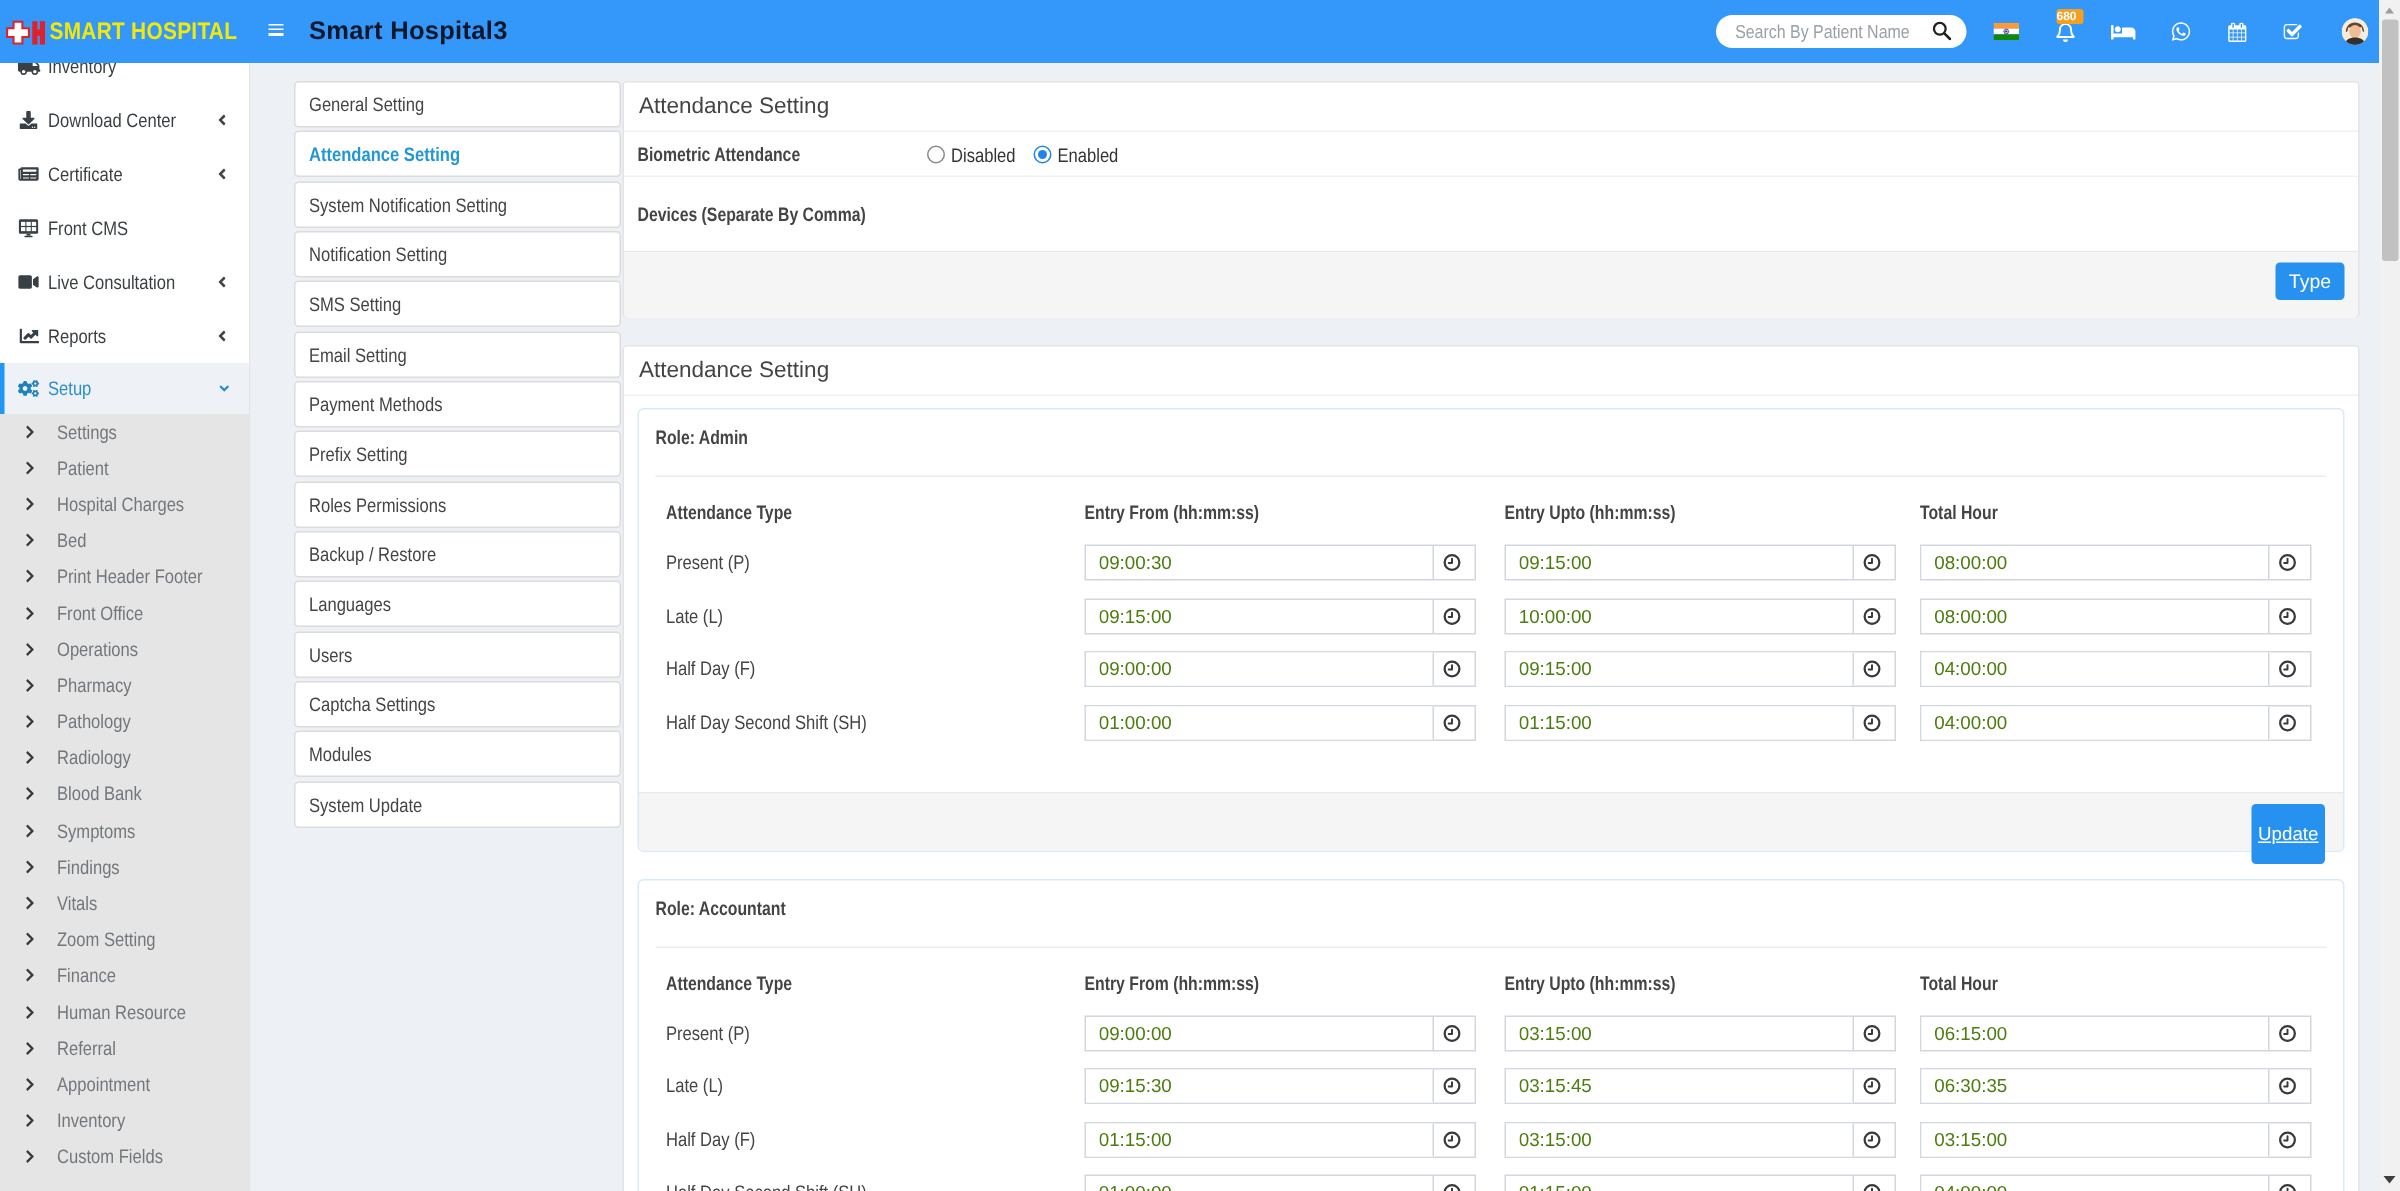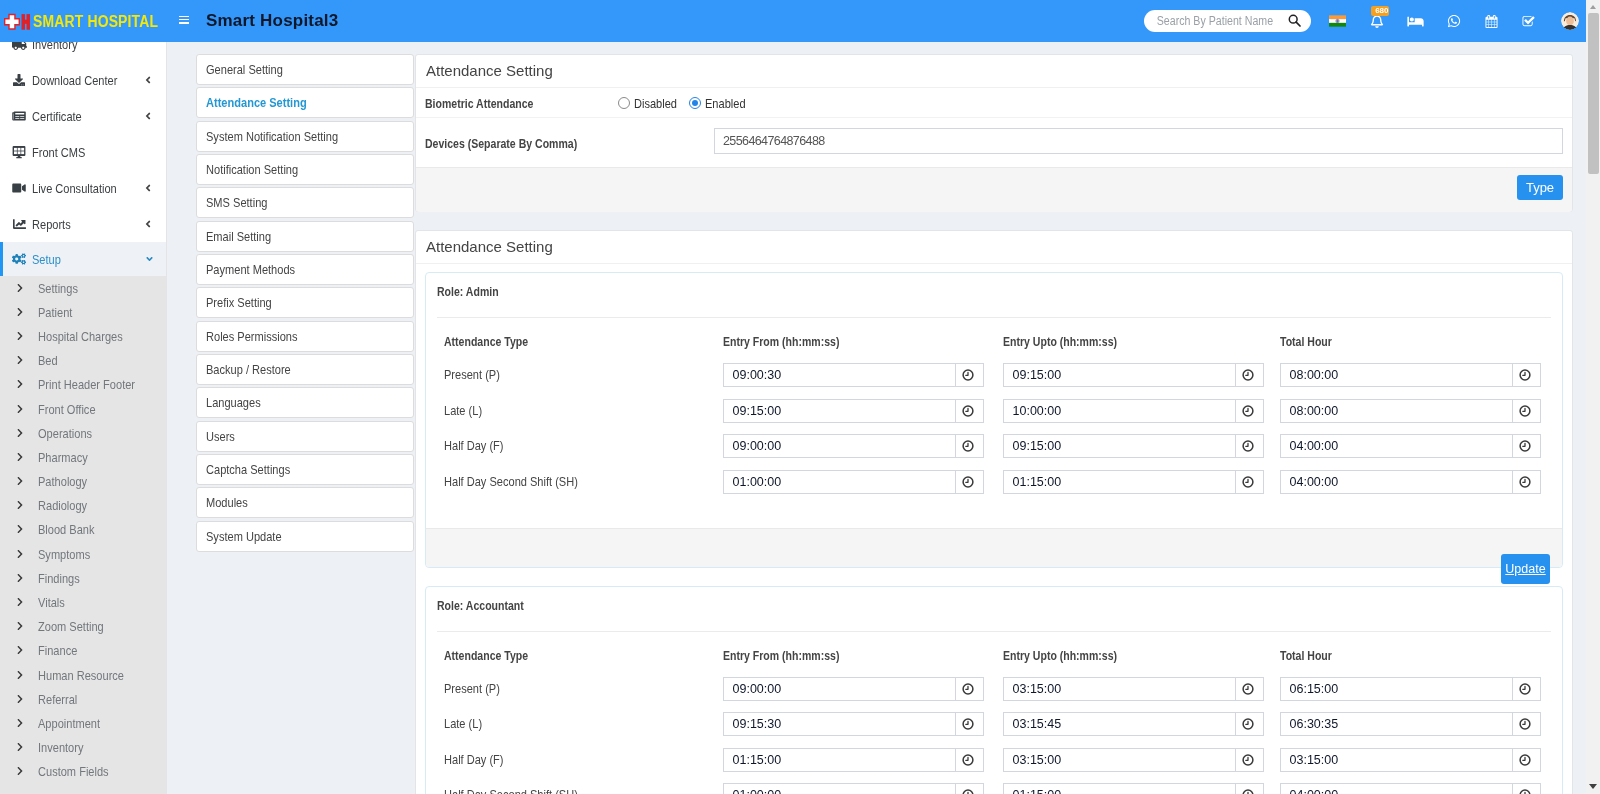--- a/index.html
+++ b/index.html
@@ -27,21 +27,21 @@
 .page-title { position:absolute; left:206px; top:11px; font-size:17px; font-weight:700; color:#0f172a; letter-spacing:.2px; }
 .search-pill { position:absolute; left:1144px; top:9.5px; width:167px; height:22px; background:#fff; border-radius:11px; }
 .search-input { position:absolute; left:0; top:0; width:158px; height:22px; border:none; outline:none; background:transparent;
   font-family:inherit; font-size:12.5px; color:#333; padding-left:15px; transform:scaleX(.85); transform-origin:0 50%; }
 .search-input::placeholder { color:#9AA0A6; }
 .search-ic { position:absolute; right:10px; top:4.5px; }
 .hic { position:absolute; top:0; height:42px; display:flex; align-items:center; justify-content:center; cursor:pointer; }
 .hic-flag { left:1328px; width:18px; }
 .hic-bell { left:1369px; width:15px; }
 .badge { position:absolute; left:2px; top:6px; width:17.5px; height:10px; background:#F5A01F; border-radius:2px;
-  color:#fff; font-size:8px; font-weight:700; line-height:10px; text-align:right; }
+  color:#fff; font-size:8px; font-weight:700; line-height:10px; text-align:left; }
 .hic-bed { left:1405px; width:20px; }
 .hic-wa { left:1447px; width:14px; }
 .hic-cal { left:1485px; width:13px; }
 .hic-chk { left:1521px; width:14px; }
 .hic-avatar { left:1560px; width:19px; }
 .hic-avatar svg { border-radius:50%; }
 
 
 .sidebar { position:absolute; left:0; top:42px; width:167px; height:752px; background:#fff;
   border-right:1px solid #E4E4E4; overflow:hidden; z-index:5; }
@@ -92,25 +92,25 @@
 .role-box { position:absolute; left:9px; width:1138px; height:295.5px; border:1px solid #D7EBF6; border-radius:4px; background:#fff; }
 .role-name { position:absolute; left:11px; top:11px; font-size:13px; font-weight:700; color:#444; transform:scaleX(.81); transform-origin:0 50%; white-space:nowrap; }
 .role-hr { position:absolute; left:11px; right:11px; top:44px; height:1px; background:#EBEBEB; }
 .role-cols { position:absolute; left:0; top:61px; width:100%; height:14px; }
 .role-col { position:absolute; font-size:13px; font-weight:700; color:#444; transform:scaleX(.81); transform-origin:0 50%; white-space:nowrap; }
 .c0 { left:17.5px; } .c1 { left:296.5px; } .c2 { left:576.5px; } .c3 { left:853.5px; }
 .att-row { position:absolute; left:0; width:100%; height:24px; }
 .att-label { position:absolute; top:0; font-size:13px; color:#444; line-height:24px; transform:scaleX(.85); transform-origin:0 50%; white-space:nowrap; }
 .tgroup { position:absolute; top:0; width:261px; height:24px; border:1px solid #D2D6DE; background:#fff; }
 .tinput { position:absolute; left:0; top:0; width:232px; height:22px; border:none; border-right:1px solid #D2D6DE;
-  font-family:inherit; font-size:12.5px; color:#0f172a; padding-left:9px; outline:none; }
+  font-family:inherit; font-size:12.5px; color:#4d7c0f; padding-left:9px; outline:none; }
 .taddon { position:absolute; right:0; top:0; width:29px; height:22px; display:flex; align-items:center; justify-content:center; cursor:pointer; }
 .role-footer { position:absolute; left:0; top:254.5px; width:100%; height:39px; background:#F5F5F5;
   border-top:1px solid #E9E9E9; border-radius:0 0 4px 4px; }
-.btn-update { right:12px; top:25px; width:49px; height:30px; font-size:12.5px;text-decoration:underline; }
+.btn-update { right:12px; top:7px; width:49px; height:40px; font-size:12.5px;text-decoration:underline; }
 
 
 .scrollbar { position:absolute; left:1586px; top:0; width:14px; height:794px; background:#F1F1F1; z-index:50; }
 .sb-up { position:absolute; left:3.5px; top:5px; width:0; height:0; border-left:3.5px solid transparent;
   border-right:3.5px solid transparent; border-bottom:4.5px solid #9E9E9E; }
 .sb-thumb { position:absolute; left:1.5px; top:13px; width:11px; height:161px; background:#C1C1C1; border-radius:2px; }
 .sb-down { position:absolute; left:3px; top:784px; width:0; height:0; border-left:4px solid transparent;
   border-right:4px solid transparent; border-top:5px solid #3F3F3F; }
 </style>
 </head>
@@ -516,21 +516,20 @@
       <span class="radio off"></span>
       <span class="radio-label">Disabled</span>
       </span>
     <span class="radio-opt" style="left:273px">
       <span class="radio on"></span>
       <span class="radio-label">Enabled</span>
       </span>
   </div>
   <div class="dev-row">
     <span class="frm-label">Devices (Separate By Comma)</span>
-    <input class="dev-input" type="text" value="2556464764876488" style="">
   </div>
   <div class="card-footer">
     <button class="btn btn-save">Type</button>
   </div>
 </div>
 <div class="card card2">
   <div class="card-title">Attendance Setting</div>
   <div class="role-box" style="top:41px">
     <div class="role-name">Role: Admin</div>
     <div class="role-hr"></div>

